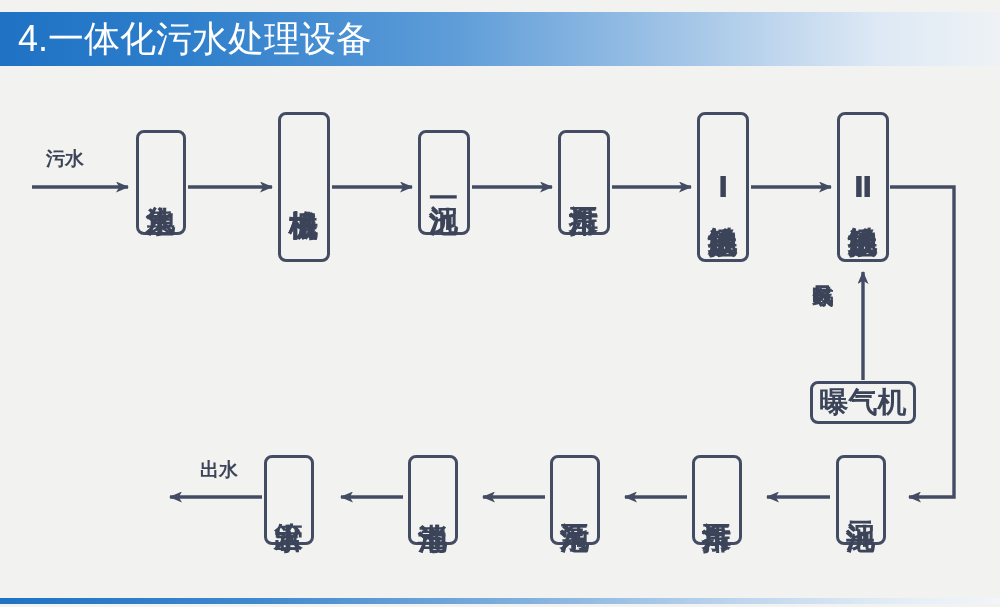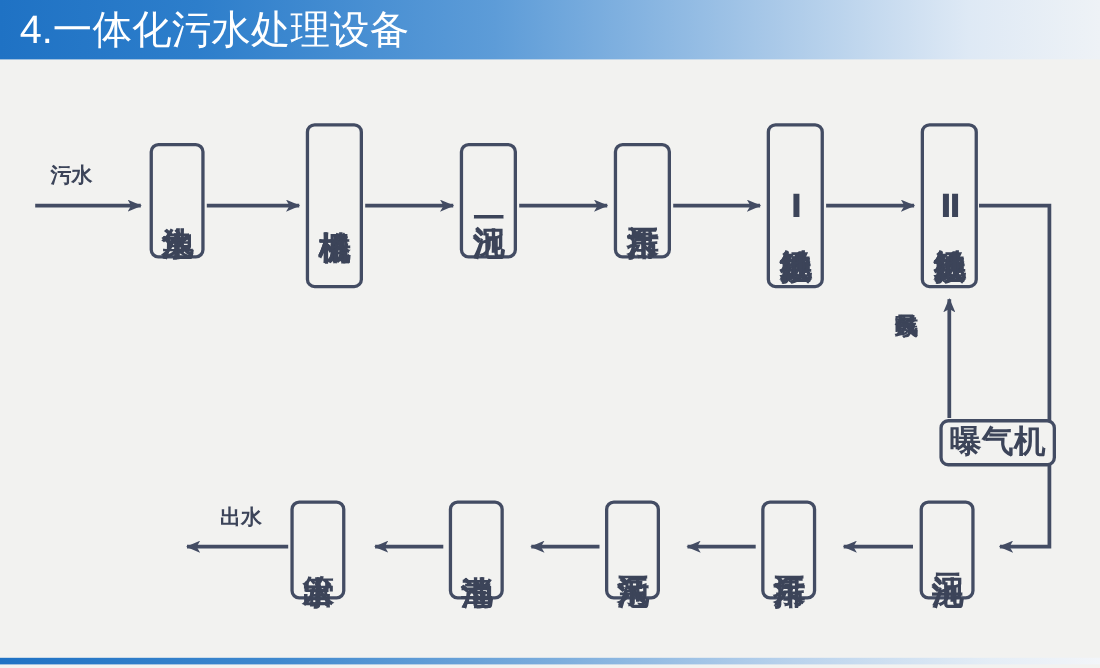--- a/index.html
+++ b/index.html
@@ -11,21 +11,21 @@
     height: 607px;
     background: #f2f2f0;
     font-family: "Liberation Sans", "DejaVu Sans", sans-serif;
     overflow: hidden;
     position: relative;
   }
 
   
   #slide-header {
     position: absolute;
-    left: 0; top: 0;
+    left: 0; top: 12px;
     width: 1000px;
     height: 54px;
     background: linear-gradient(to right, #1f72c4 0%, #2d7ecb 18%, #5d9cd8 45%, #a8c8e8 70%, #dee9f5 88%, #eef2f6 100%);
   }
   #slide-title {
     position: absolute;
     left: 18px;
     top: 2px;
     font-size: 36px;
     line-height: 50px;
@@ -185,21 +185,21 @@
   <div class="node" style="left:697px; top:58px; width:52px; height:150px;">
     <span class="vtext">Ⅰ级接触池</span>
   </div>
 
   <div class="node" style="left:837px; top:58px; width:52px; height:150px;">
     <span class="vtext">Ⅱ级接触池</span>
   </div>
 
   <div class="flow-label-vert" style="left:812px; top:215px;">鼓风曝气</div>
 
-  <div class="node" style="left:810px; top:327px; width:106px; height:43px;margin-left:44px;">
+  <div class="node" style="left:810px; top:327px; width:106px; height:43px;">
     <span class="htext">曝气机</span>
   </div>
 
   <div class="node" style="left:264px; top:401px; width:50px; height:90px;">
     <span class="vtext">出水管</span>
   </div>
 
   <div class="node" style="left:408px; top:401px; width:50px; height:90px;">
     <span class="vtext">消毒池</span>
   </div>

